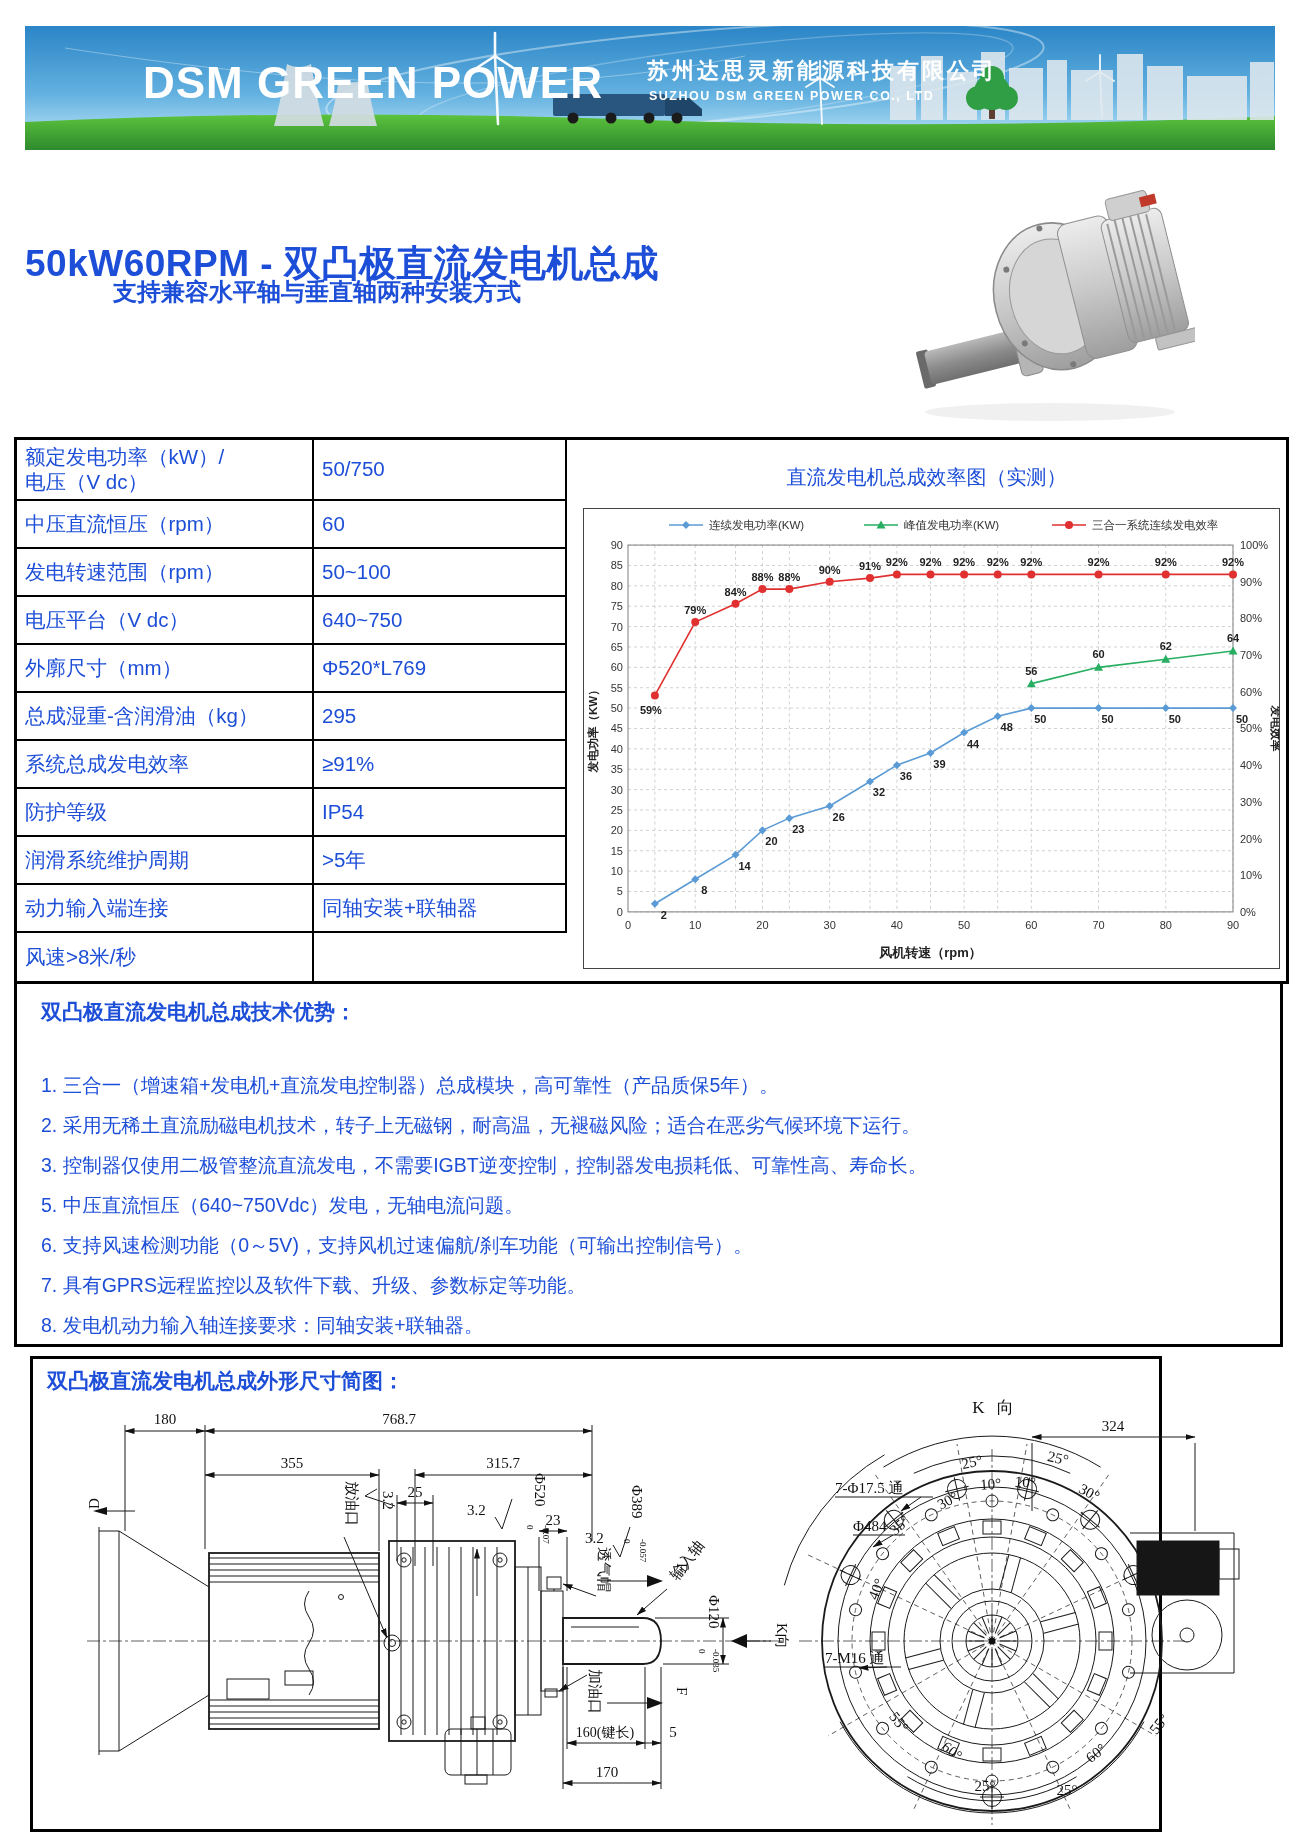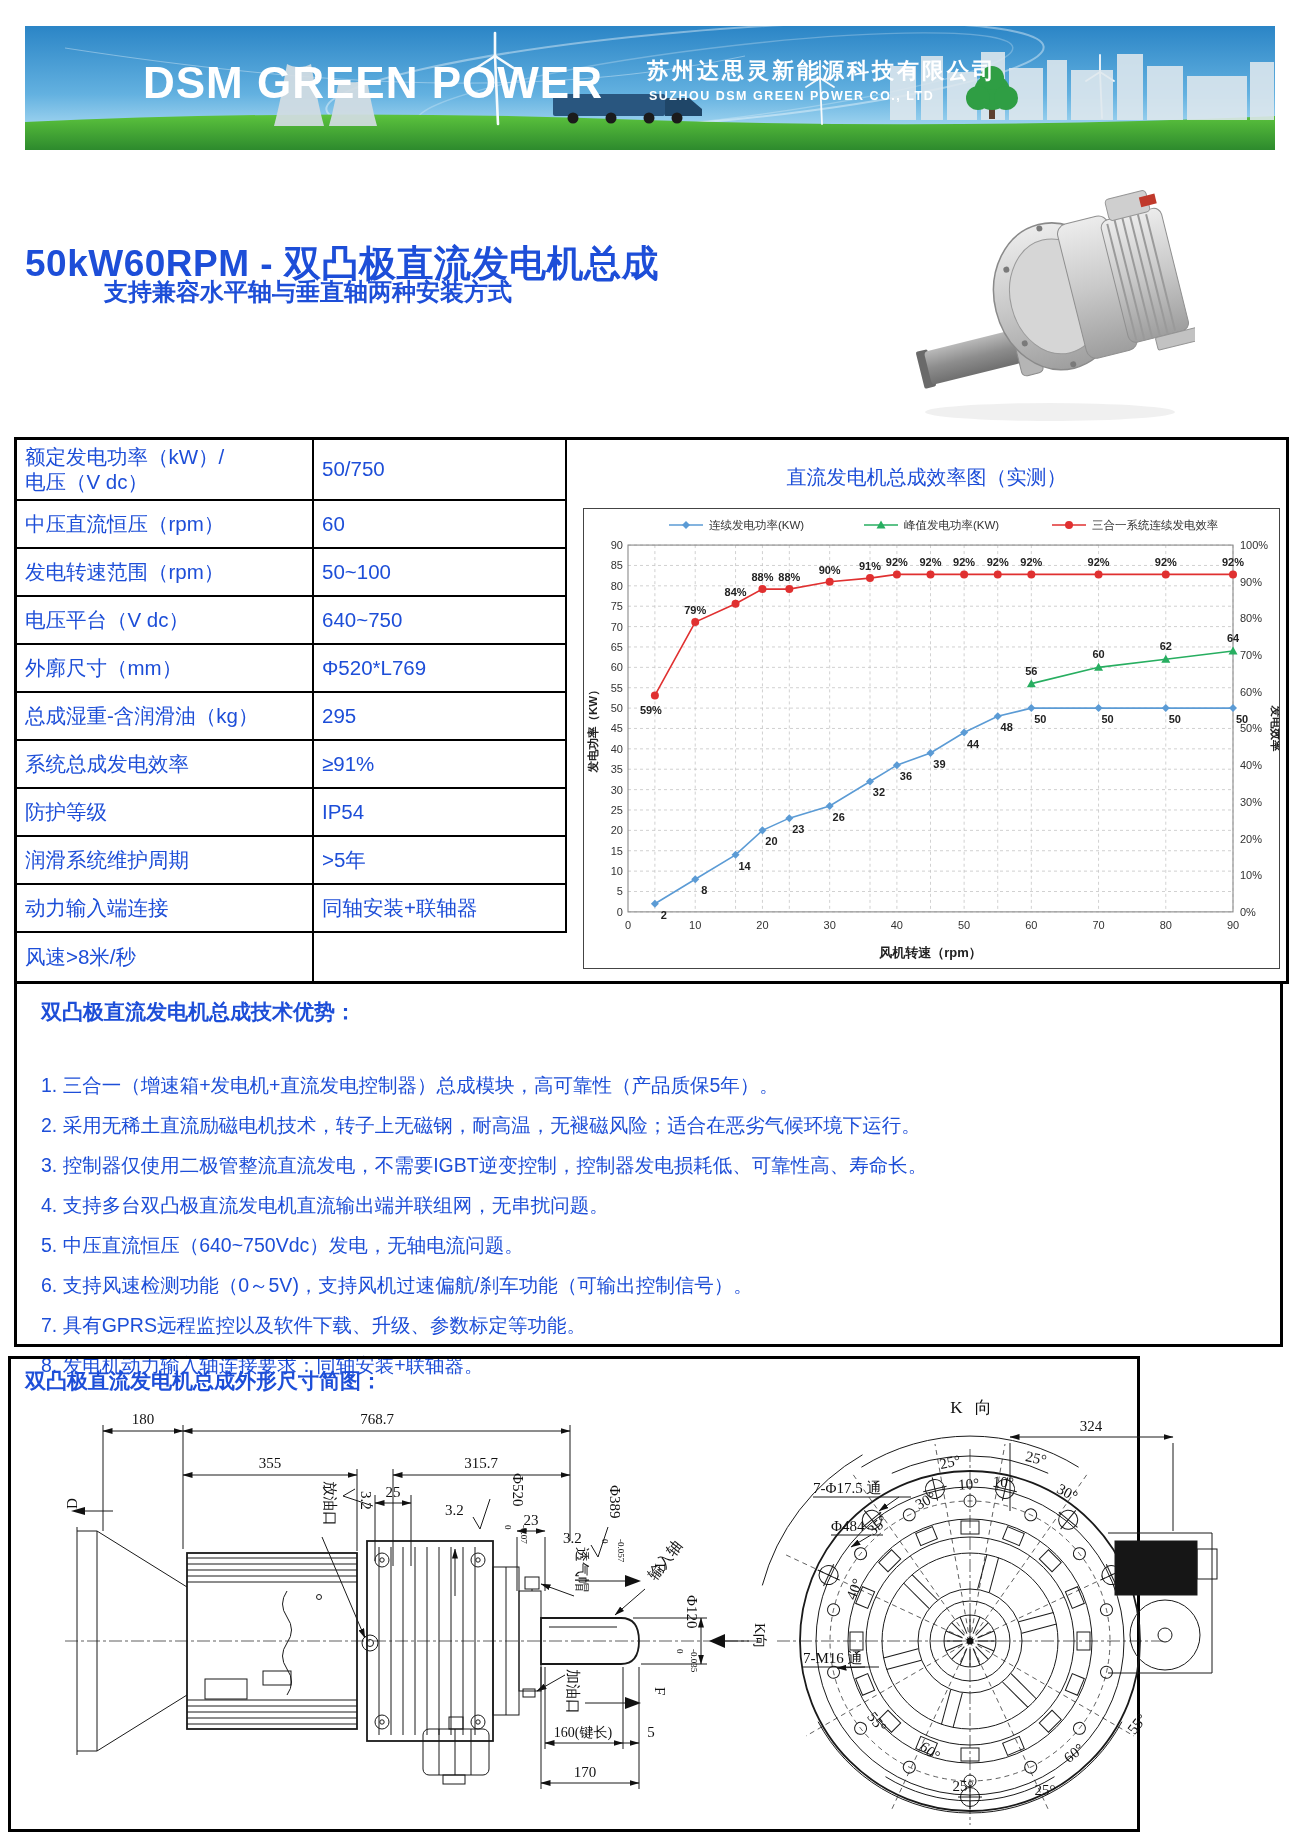--- a/index.html
+++ b/index.html
@@ -6,21 +6,21 @@
   .page{position:relative;width:1300px;height:1838px;background:#fff;overflow:hidden;
         font-family:"Liberation Sans","DejaVu Sans",sans-serif;color:#1d4ed8;}
   
   .banner{position:absolute;left:25px;top:26px;width:1250px;height:124px;}
   .banner svg{display:block;}
   .brand-text{font-family:"Liberation Sans",sans-serif;font-weight:bold;font-size:44px;fill:#ffffff;letter-spacing:1px;}
   .cn-text{font-weight:bold;font-size:22px;fill:#ffffff;letter-spacing:3px;}
   .en-text{font-weight:bold;font-size:12.5px;fill:#ffffff;letter-spacing:1.5px;}
   
   .page-title{position:absolute;left:25px;top:214px;font-size:37px;font-weight:bold;letter-spacing:0.5px;}
-  .page-subtitle{position:absolute;left:104px;top:276px;font-size:24px;font-weight:bold;}
+  .page-subtitle{position:absolute;left:113px;top:276px;font-size:24px;font-weight:bold;}
   .product-photo{position:absolute;left:905px;top:180px;width:290px;height:252px;}
   
   .spec-table{position:absolute;left:14px;top:429px;width:1269px;height:541px;border:3px solid #000;
               display:grid;grid-template-columns:297px 253px 1fr;grid-template-rows:61px repeat(10,1fr);margin-top:8px;}
   .cell{border-right:2px solid #000;border-bottom:2px solid #000;display:flex;align-items:center;
         padding:0 8px;font-size:20.5px;line-height:1.18;}
   .cell.lbl{white-space:pre-line;}
   .cell.last{border-bottom:none;}
   .chart-cell{grid-column:3;grid-row:1 / span 11;position:relative;}
   .chart-title{text-align:center;font-size:20px;margin-top:24px;}
@@ -35,21 +35,21 @@
   .dlabel{font-size:11px;font-weight:bold;text-anchor:middle;fill:#222;}
   .legendt{font-size:11.5px;fill:#333;}
   .axlabel{font-size:13px;font-weight:bold;text-anchor:middle;fill:#222;}
   .axlabel2{font-size:11.5px;font-weight:bold;text-anchor:middle;fill:#222;}
   
   .adv-box{position:absolute;left:14px;top:981px;width:1269px;height:366px;border:3px solid #000;box-sizing:border-box;padding:14px 24px;}
   .adv-heading{font-size:21px;font-weight:bold;}
   .adv-item{font-size:19.5px;margin-top:13px;}
   .adv-item.first{margin-top:46px;}
   
-  .dim-box{position:absolute;left:8px;top:1356px;width:1132px;height:476px;border:3px solid #000;box-sizing:border-box;text-decoration:underline;}
+  .dim-box{position:absolute;left:30px;top:1356px;width:1132px;height:476px;border:3px solid #000;box-sizing:border-box;text-decoration:underline;}
   .dim-heading{position:absolute;left:14px;top:8px;font-size:21px;font-weight:bold;}
   .dim-svg{position:absolute;left:14px;top:32px;width:1238px;height:437px;}
   
   .k{stroke:#1a1a1a;stroke-width:1;fill:none;}
   .k2{stroke:#1a1a1a;stroke-width:1.8;fill:none;}
   .cl{stroke:#1a1a1a;stroke-width:0.7;fill:none;stroke-dasharray:13 3 3 3;}
   .dsh{stroke:#1a1a1a;stroke-width:0.7;fill:none;stroke-dasharray:5 4;}
   .t{font-family:"Liberation Serif","DejaVu Serif",serif;font-size:15px;fill:#111;}
   .tm{font-family:"Liberation Serif",serif;font-size:15px;fill:#111;text-anchor:middle;}
   .ts{font-family:"Liberation Serif",serif;font-size:9px;fill:#111;}
@@ -384,21 +384,20 @@
           </svg>
       </div>
     </div>
   </div>
 
   <div class="adv-box">
     <div class="adv-heading">双凸极直流发电机总成技术优势：</div>
     <div class="adv-item first">1. 三合一（增速箱+发电机+直流发电控制器）总成模块，高可靠性（产品质保5年）。</div>
     <div class="adv-item">2. 采用无稀土直流励磁电机技术，转子上无磁钢，耐高温，无褪磁风险；适合在恶劣气候环境下运行。</div>
     <div class="adv-item">3. 控制器仅使用二极管整流直流发电，不需要IGBT逆变控制，控制器发电损耗低、可靠性高、寿命长。</div>
-    <div class="adv-item">4. 支持多台双凸极直流发电机直流输出端并联组网，无串扰问题。</div>
     <div class="adv-item">5. 中压直流恒压（640~750Vdc）发电，无轴电流问题。</div>
     <div class="adv-item">6. 支持风速检测功能（0～5V)，支持风机过速偏航/刹车功能（可输出控制信号）。</div>
     <div class="adv-item">7. 具有GPRS远程监控以及软件下载、升级、参数标定等功能。</div>
     <div class="adv-item">8. 发电机动力输入轴连接要求：同轴安装+联轴器。</div>
   </div>
 
   <div class="dim-box">
     <div class="dim-heading">双凸极直流发电机总成外形尺寸简图：</div>
     <svg class="dim-svg" viewBox="0 0 1238 437">
       <defs>

